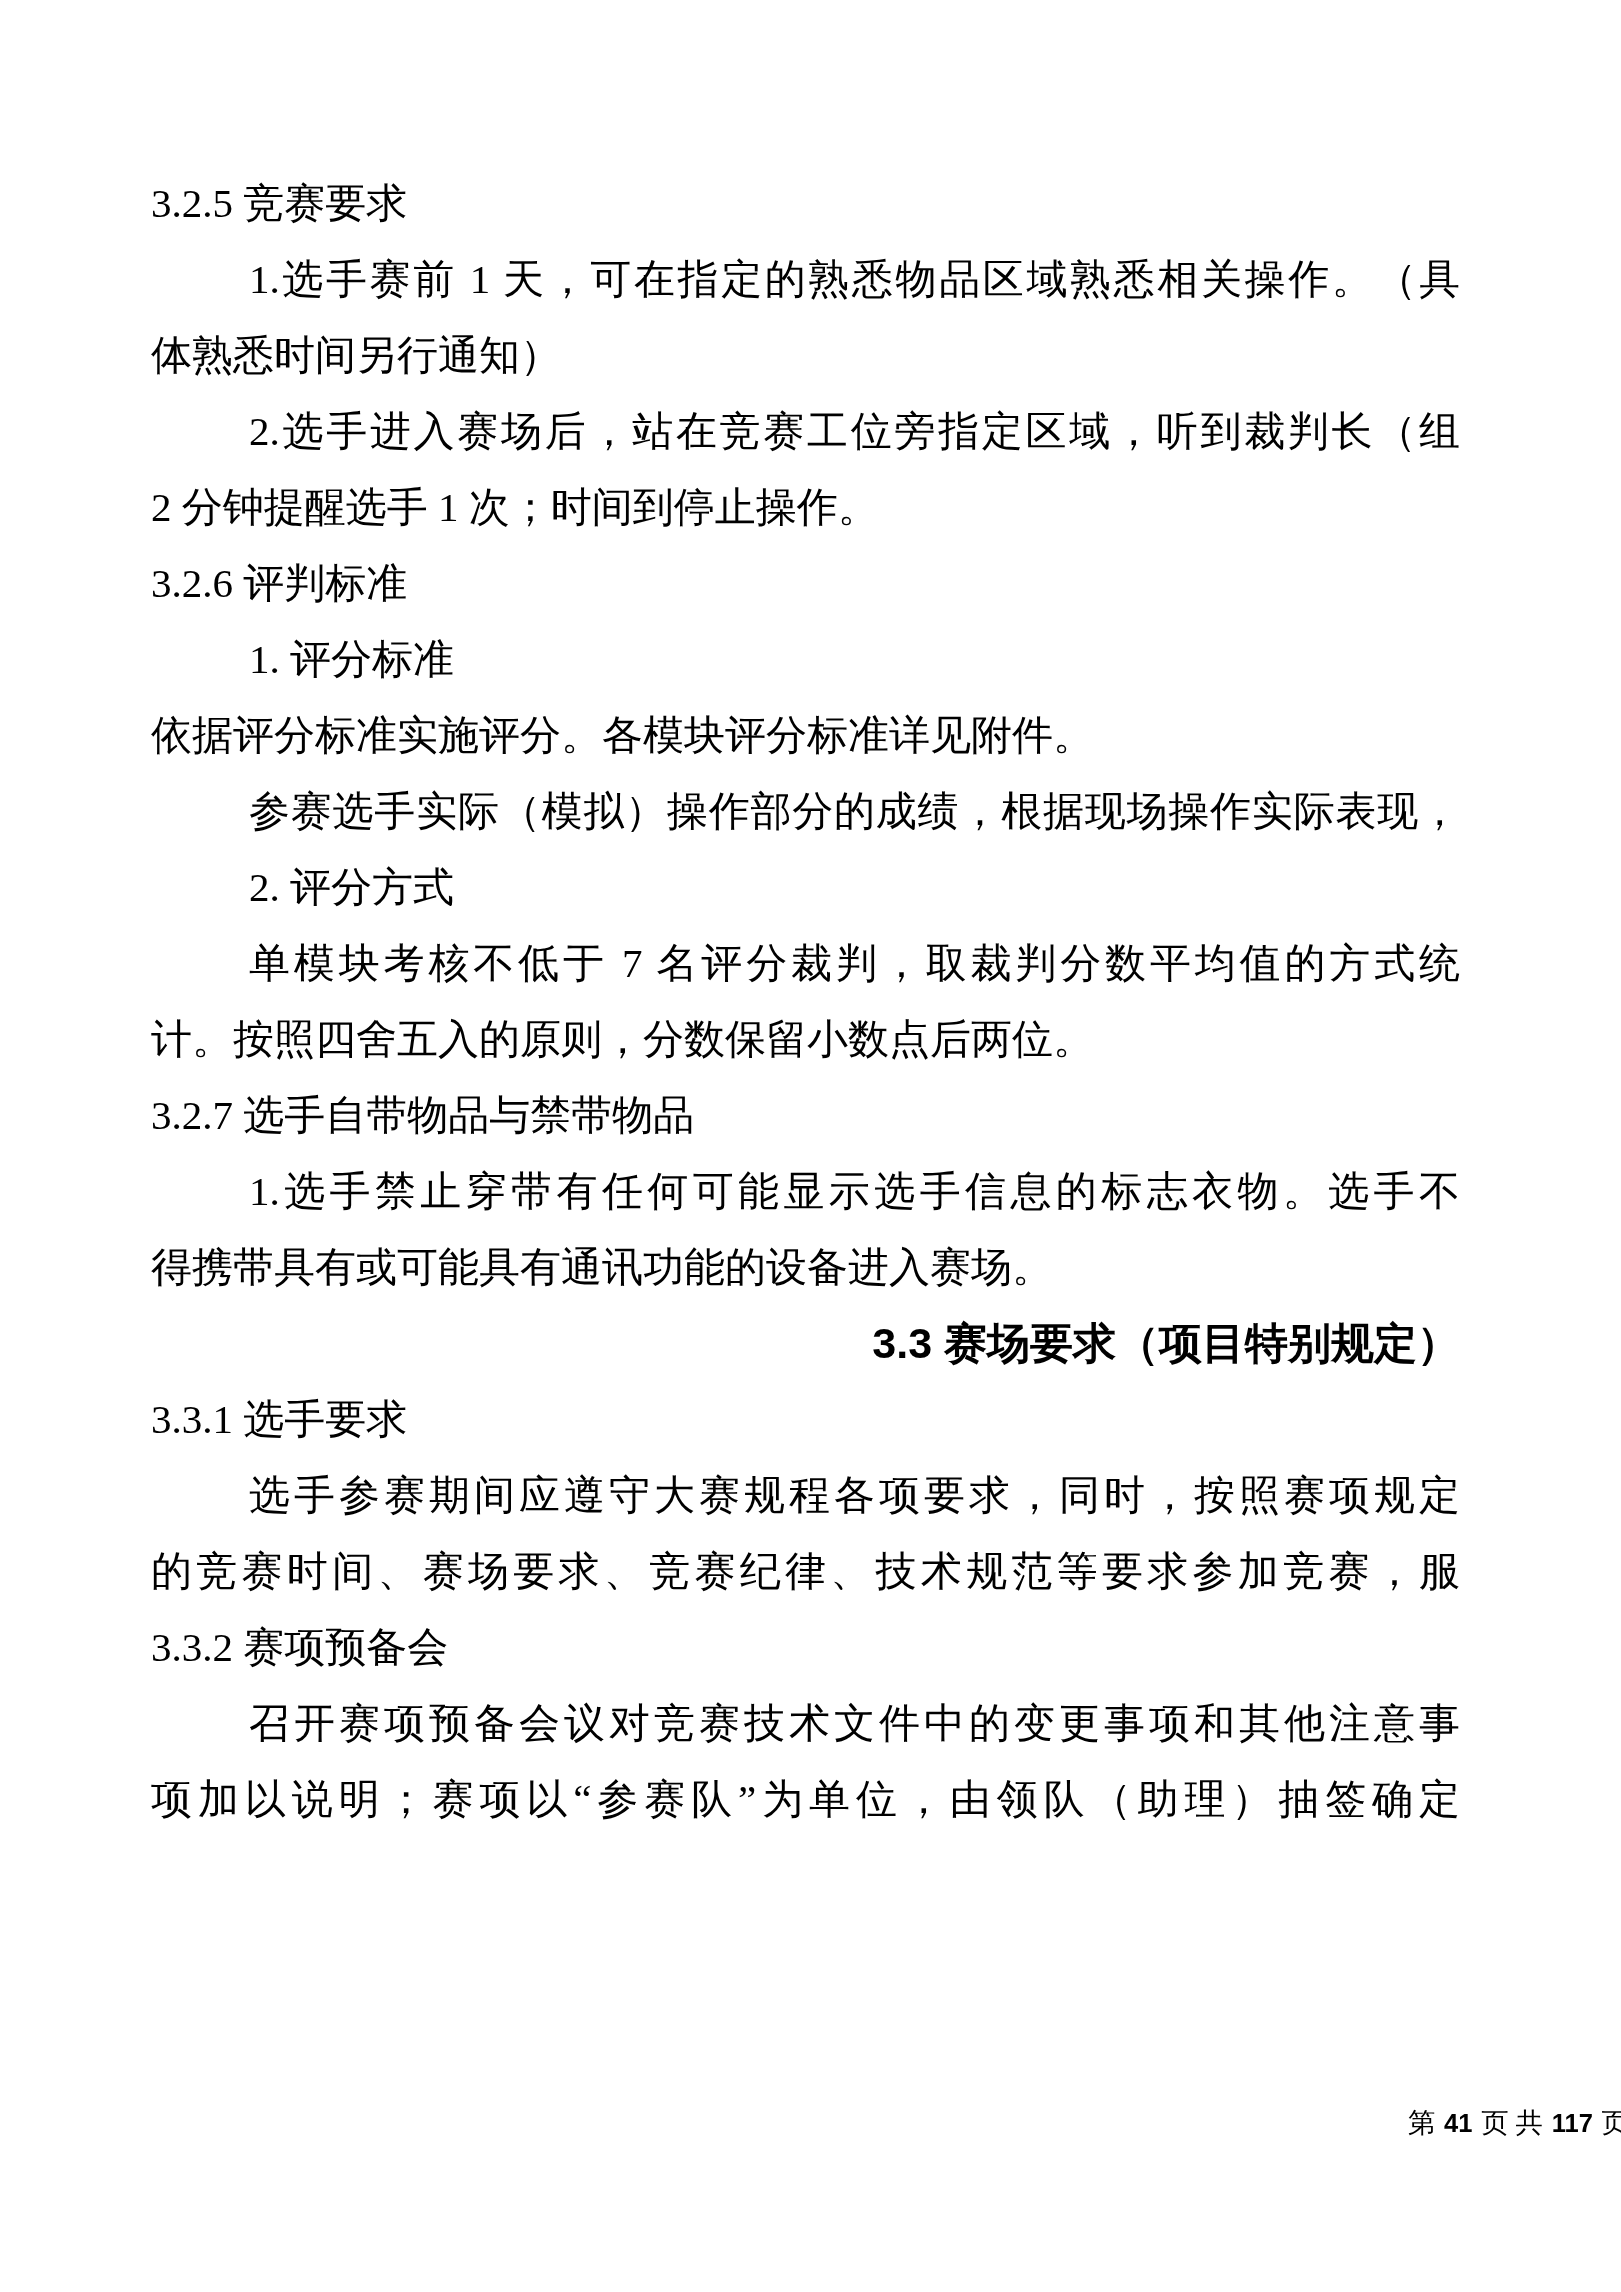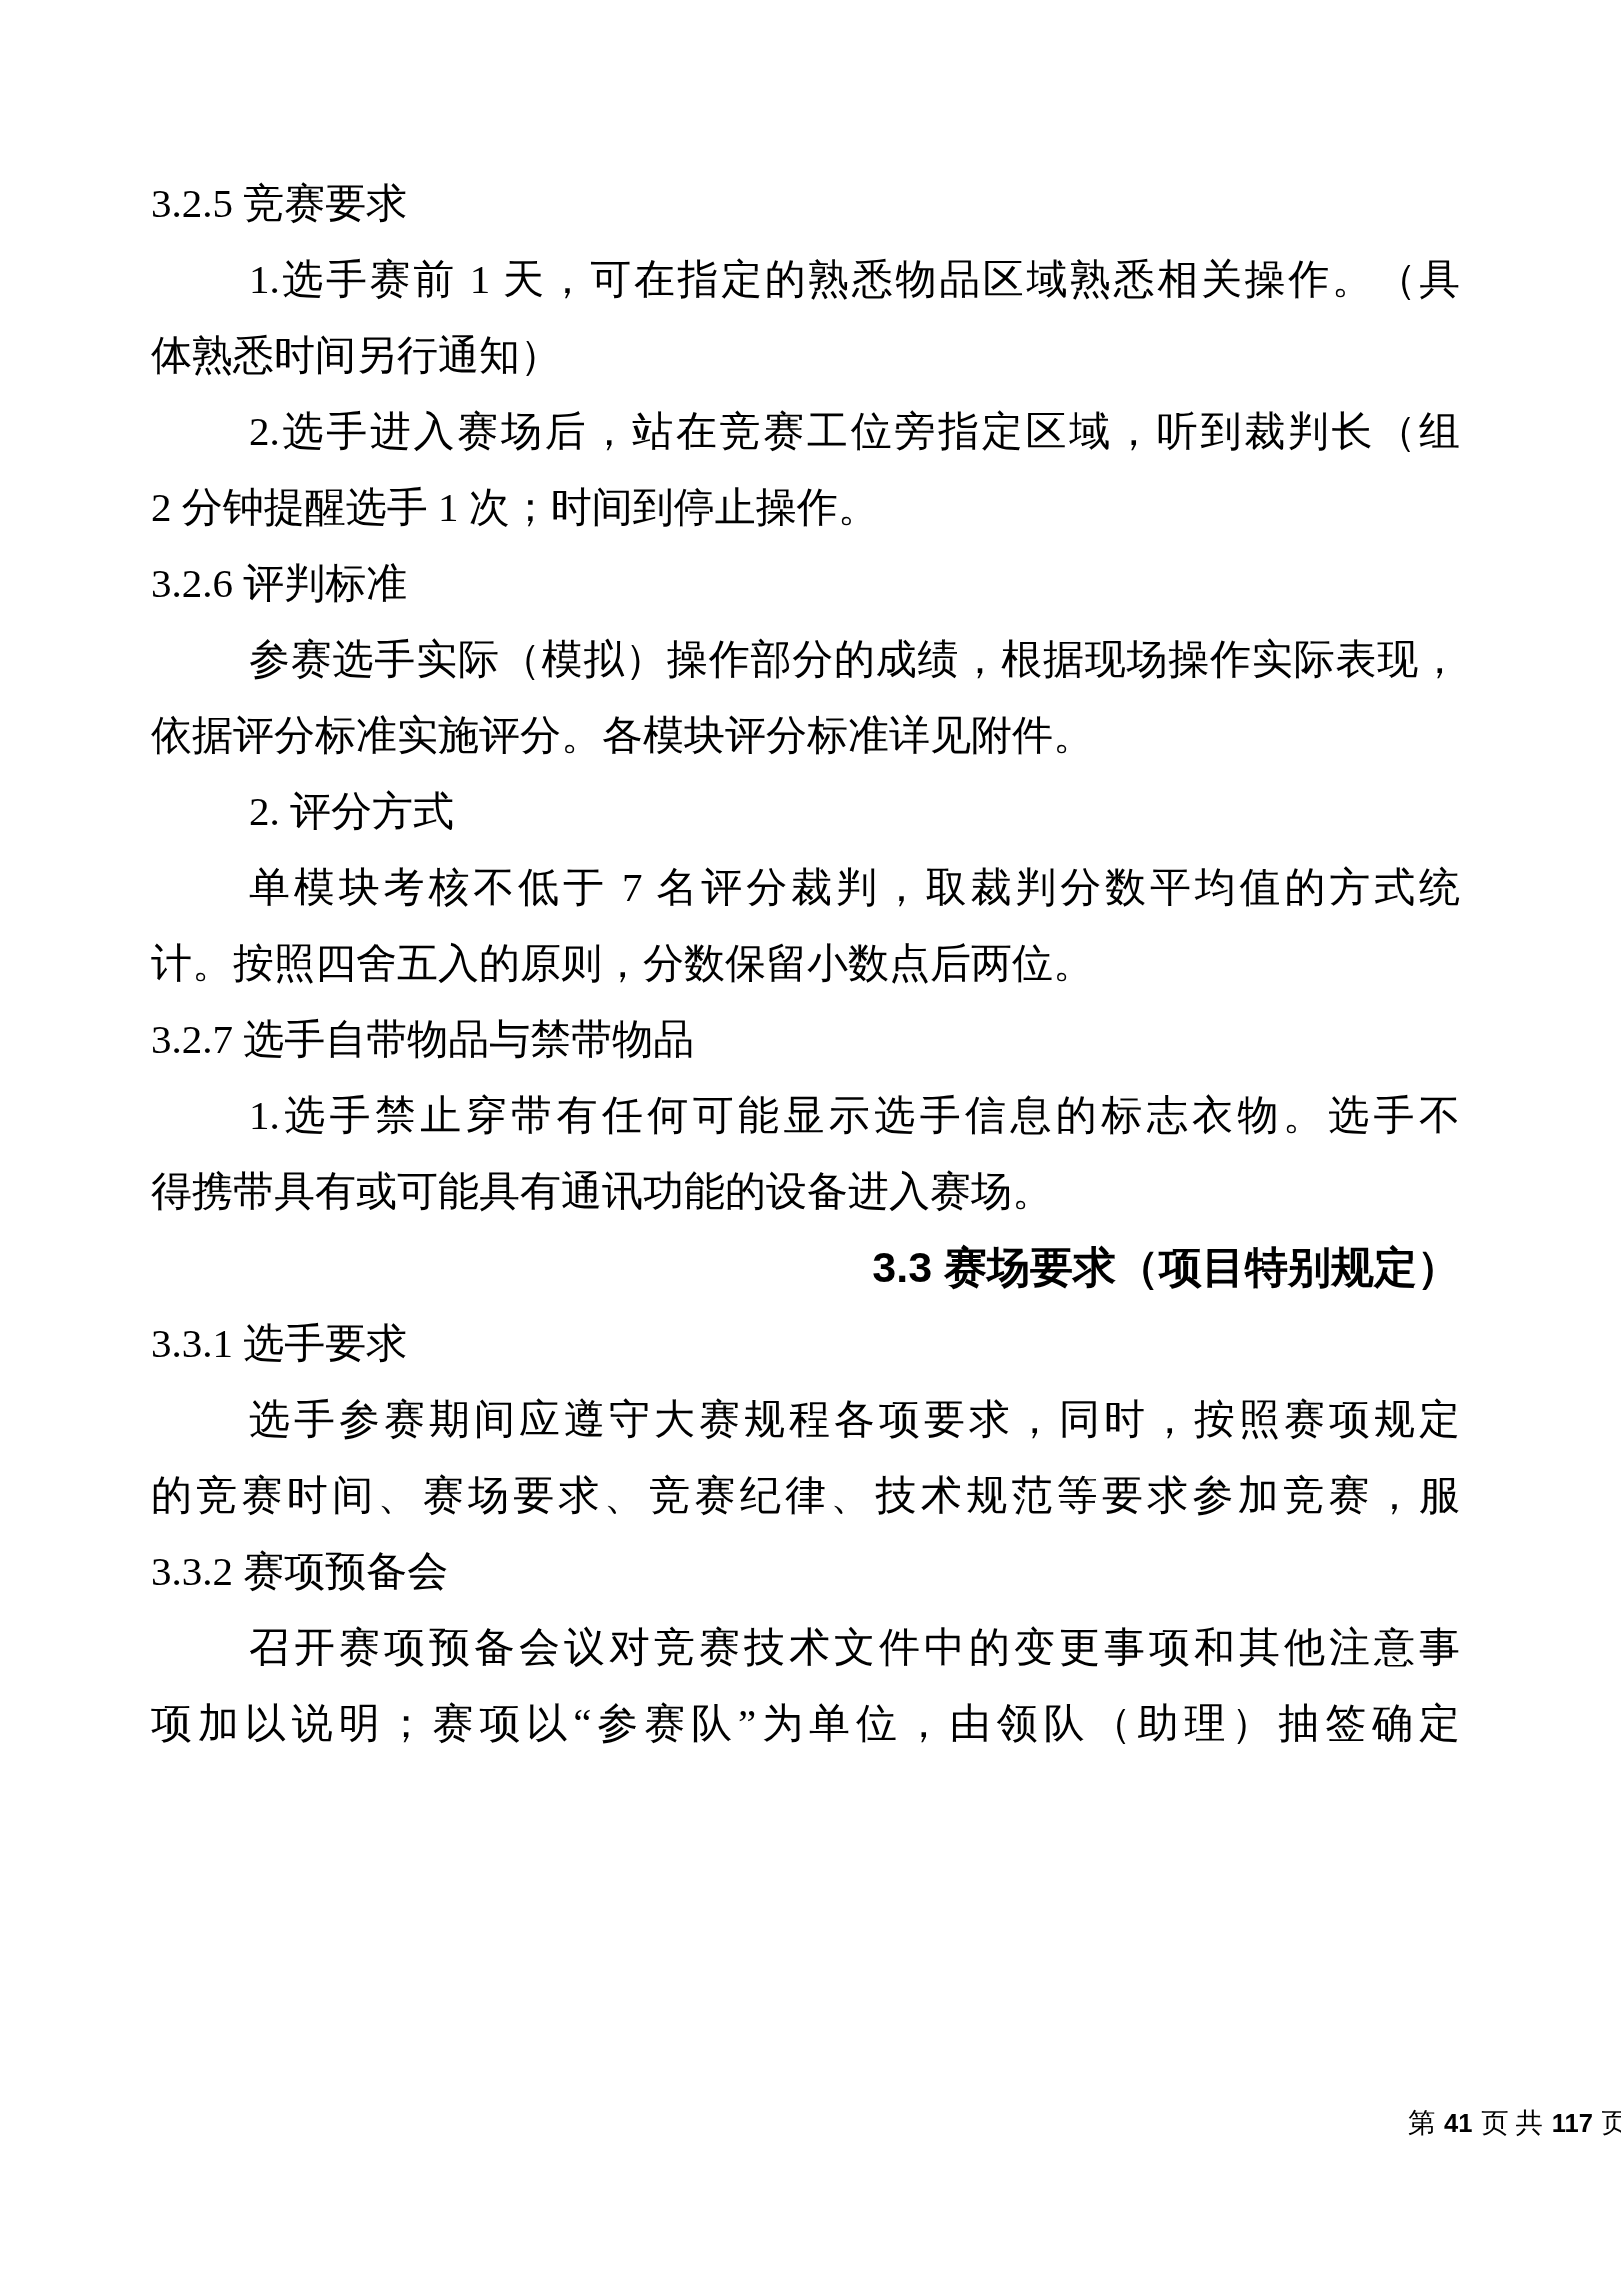--- a/index.html
+++ b/index.html
@@ -64,22 +64,23 @@
 <body>
 
 <div class="page">
   <div class="content" id="doc-content">
       <div class="ln h">3.2.5 竞赛要求</div>
       <div class="ln pi j">1.选手赛前 1 天，可在指定的熟悉物品区域熟悉相关操作。（具</div>
       <div class="ln">体熟悉时间另行通知）</div>
       <div class="ln pi j">2.选手进入赛场后，站在竞赛工位旁指定区域，听到裁判长（组</div>
       <div class="ln">2 分钟提醒选手 1 次；时间到停止操作。</div>
       <div class="ln h">3.2.6 评判标准</div>
+      <div class="ln pi">1. 评分标准</div>
+      <div class="ln">依据评分标准实施评分。各模块评分标准详见附件。</div>
       <div class="ln pi j">参赛选手实际（模拟）操作部分的成绩，根据现场操作实际表现，</div>
-      <div class="ln">依据评分标准实施评分。各模块评分标准详见附件。</div>
       <div class="ln pi">2. 评分方式</div>
       <div class="ln pi j">单模块考核不低于 7 名评分裁判，取裁判分数平均值的方式统</div>
       <div class="ln">计。按照四舍五入的原则，分数保留小数点后两位。</div>
       <div class="ln h">3.2.7 选手自带物品与禁带物品</div>
       <div class="ln pi j">1.选手禁止穿带有任何可能显示选手信息的标志衣物。选手不</div>
       <div class="ln">得携带具有或可能具有通讯功能的设备进入赛场。</div>
       <div class="ln hb">3.3 赛场要求（项目特别规定）</div>
       <div class="ln h">3.3.1 选手要求</div>
       <div class="ln pi j">选手参赛期间应遵守大赛规程各项要求，同时，按照赛项规定</div>
       <div class="ln j">的竞赛时间、赛场要求、竞赛纪律、技术规范等要求参加竞赛，服</div>

